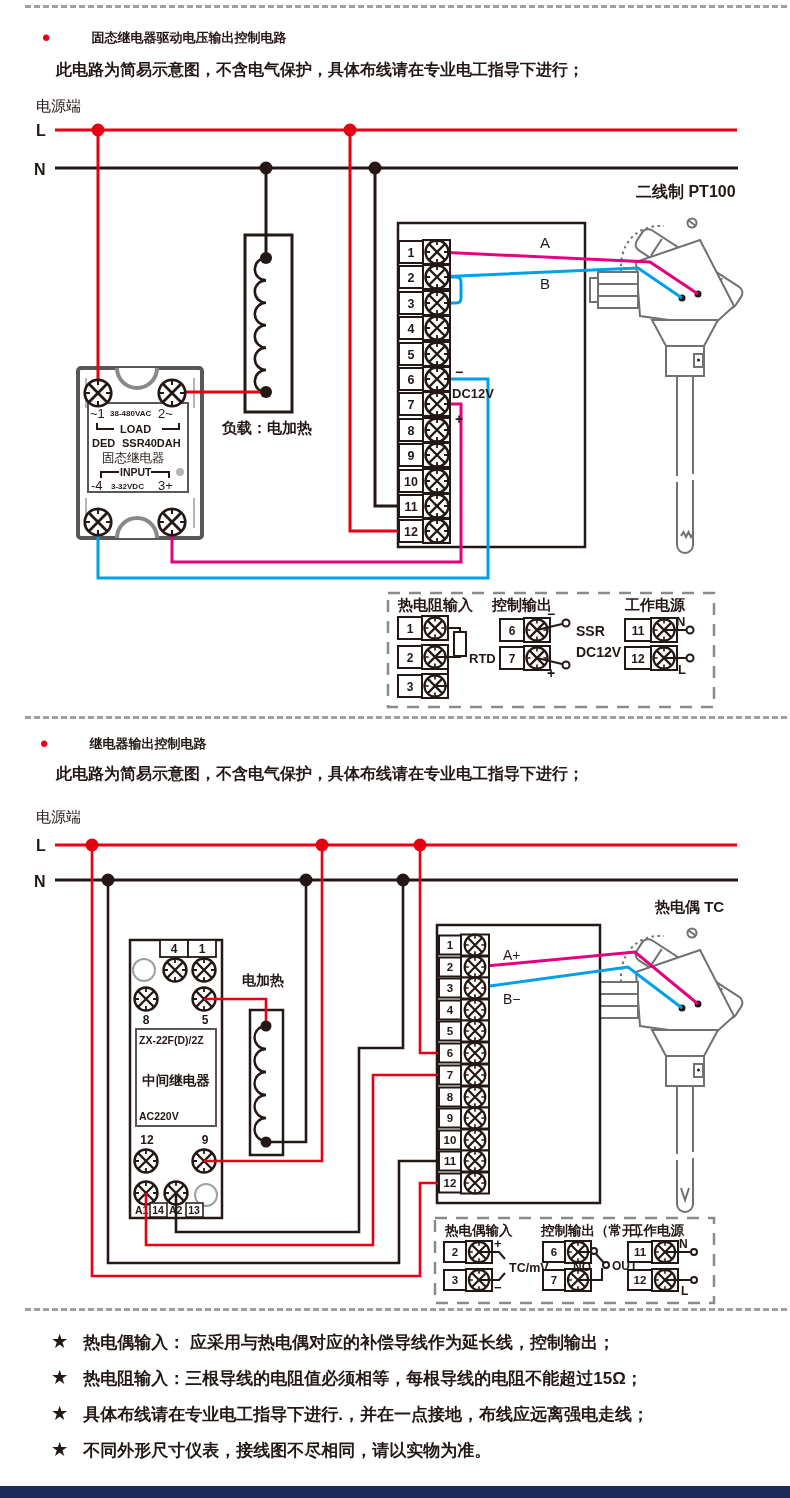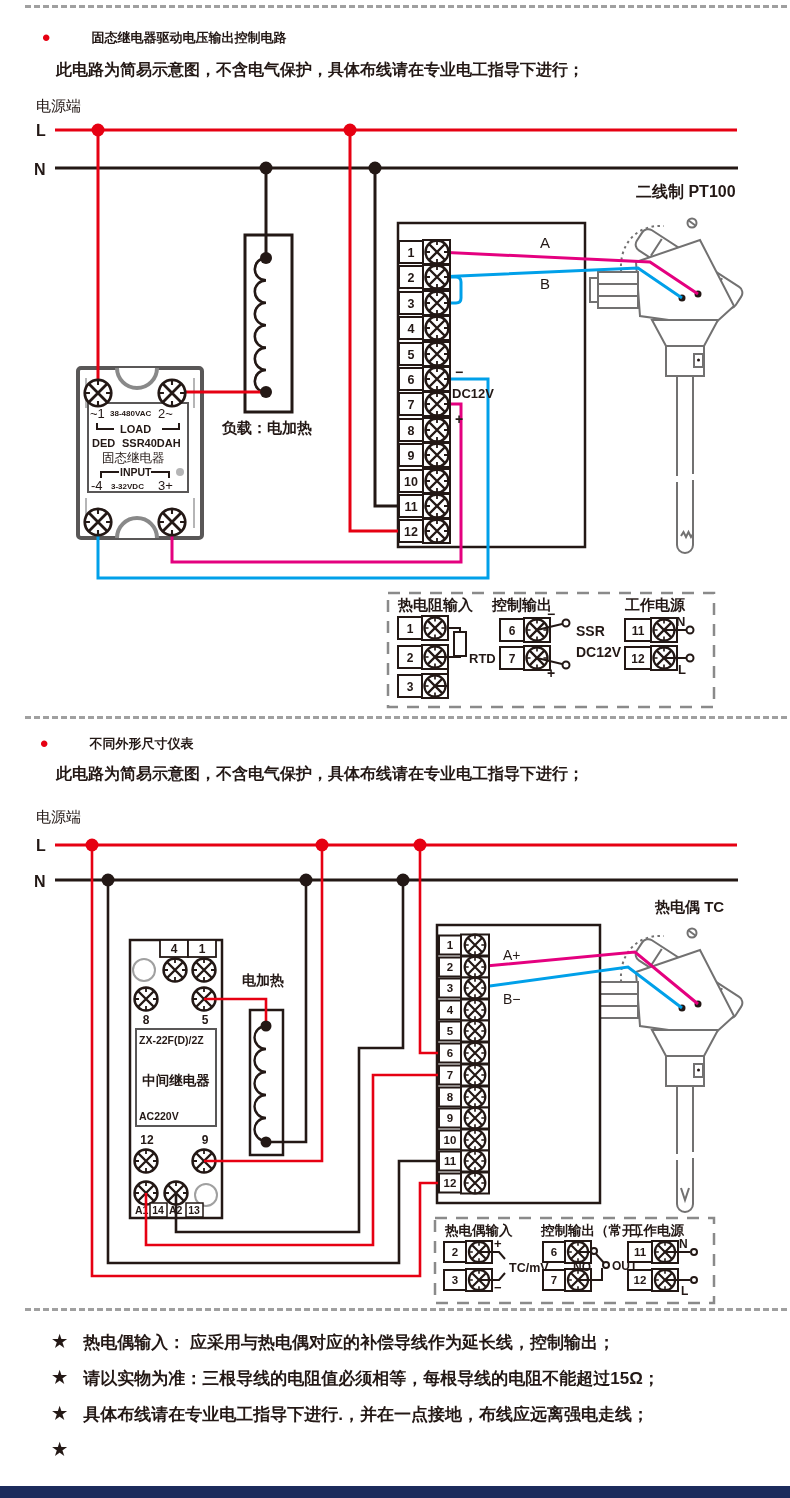--- a/index.html
+++ b/index.html
@@ -282,21 +282,21 @@
       <path d="M664,534 H686 M664,562 H686" stroke="#231815" stroke-width="2" fill="none"></path>
       <circle cx="690" cy="534" r="3.5" fill="#fff" stroke="#231815" stroke-width="2"></circle>
       <circle cx="690" cy="562" r="3.5" fill="#fff" stroke="#231815" stroke-width="2"></circle>
       <text x="676" y="530" font-size="13" font-weight="bold">N</text>
       <text x="678" y="578" font-size="13" font-weight="bold">L</text>
     </g>
   </svg>
 
   <div class="h-row" style="left:40px;top:734px">
     <span class="bullet">•</span>
-    <span class="h-title">不同外形尺寸仪表</span>
+    <span class="h-title">继电器输出控制电路</span>
   </div>
   <div class="h-sub" style="left:56px;top:764px">此电路为简易示意图，不含电气保护，具体布线请在专业电工指导下进行；</div>
 
   <svg style="top:800px" width="790" height="512" viewBox="0 0 790 512">
 
     <text x="36" y="22" font-size="15">电源端</text>
     <text x="36" y="51" font-size="16" font-weight="bold" fill="#e60012">L</text>
     <text x="34" y="87" font-size="16" font-weight="bold">N</text>
     <path d="M55,45 H737" stroke="#e60012" stroke-width="3"></path>
     <path d="M55,80 H738" stroke="#231815" stroke-width="3"></path>
@@ -513,25 +513,26 @@
     </g>
   </svg>
 
   <div class="notes">
     <div class="note-line">
       <span class="note-star">★</span>
       <span>热电偶输入： 应采用与热电偶对应的补偿导线作为延长线，控制输出；</span>
     </div>
     <div class="note-line">
       <span class="note-star">★</span>
-      <span>请以实物为准：三根导线的电阻值必须相等，每根导线的电阻不能超过15Ω；</span>
+      <span>热电阻输入：三根导线的电阻值必须相等，每根导线的电阻不能超过15Ω；</span>
     </div>
     <div class="note-line">
       <span class="note-star">★</span>
       <span>具体布线请在专业电工指导下进行.，并在一点接地，布线应远离强电走线；</span>
     </div>
     <div class="note-line">
       <span class="note-star">★</span>
+      <span>不同外形尺寸仪表，接线图不尽相同，请以实物为准。</span>
     </div>
   </div>
 
   <div class="footer-bar"></div>
 </div>
 
 </body></html>

